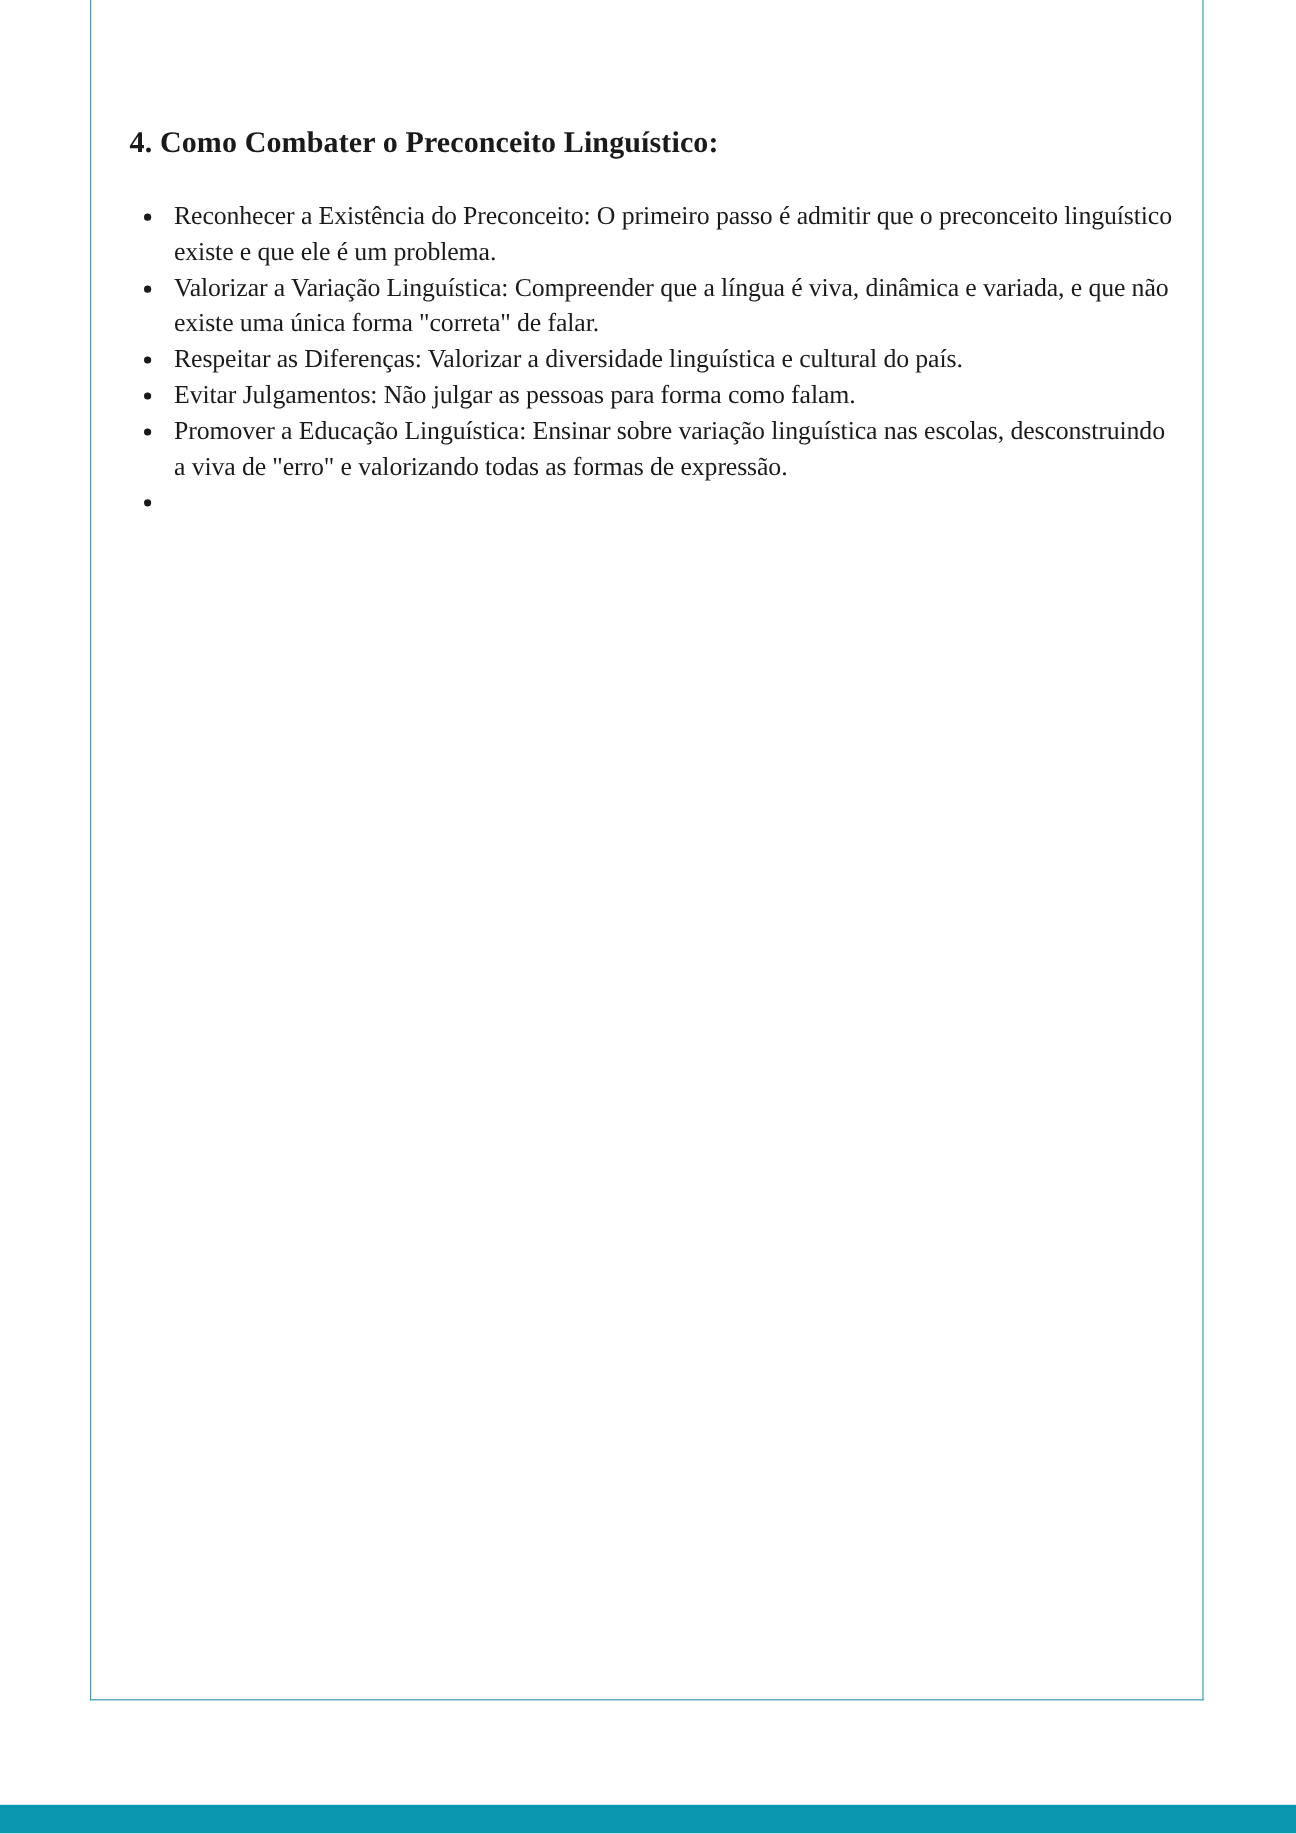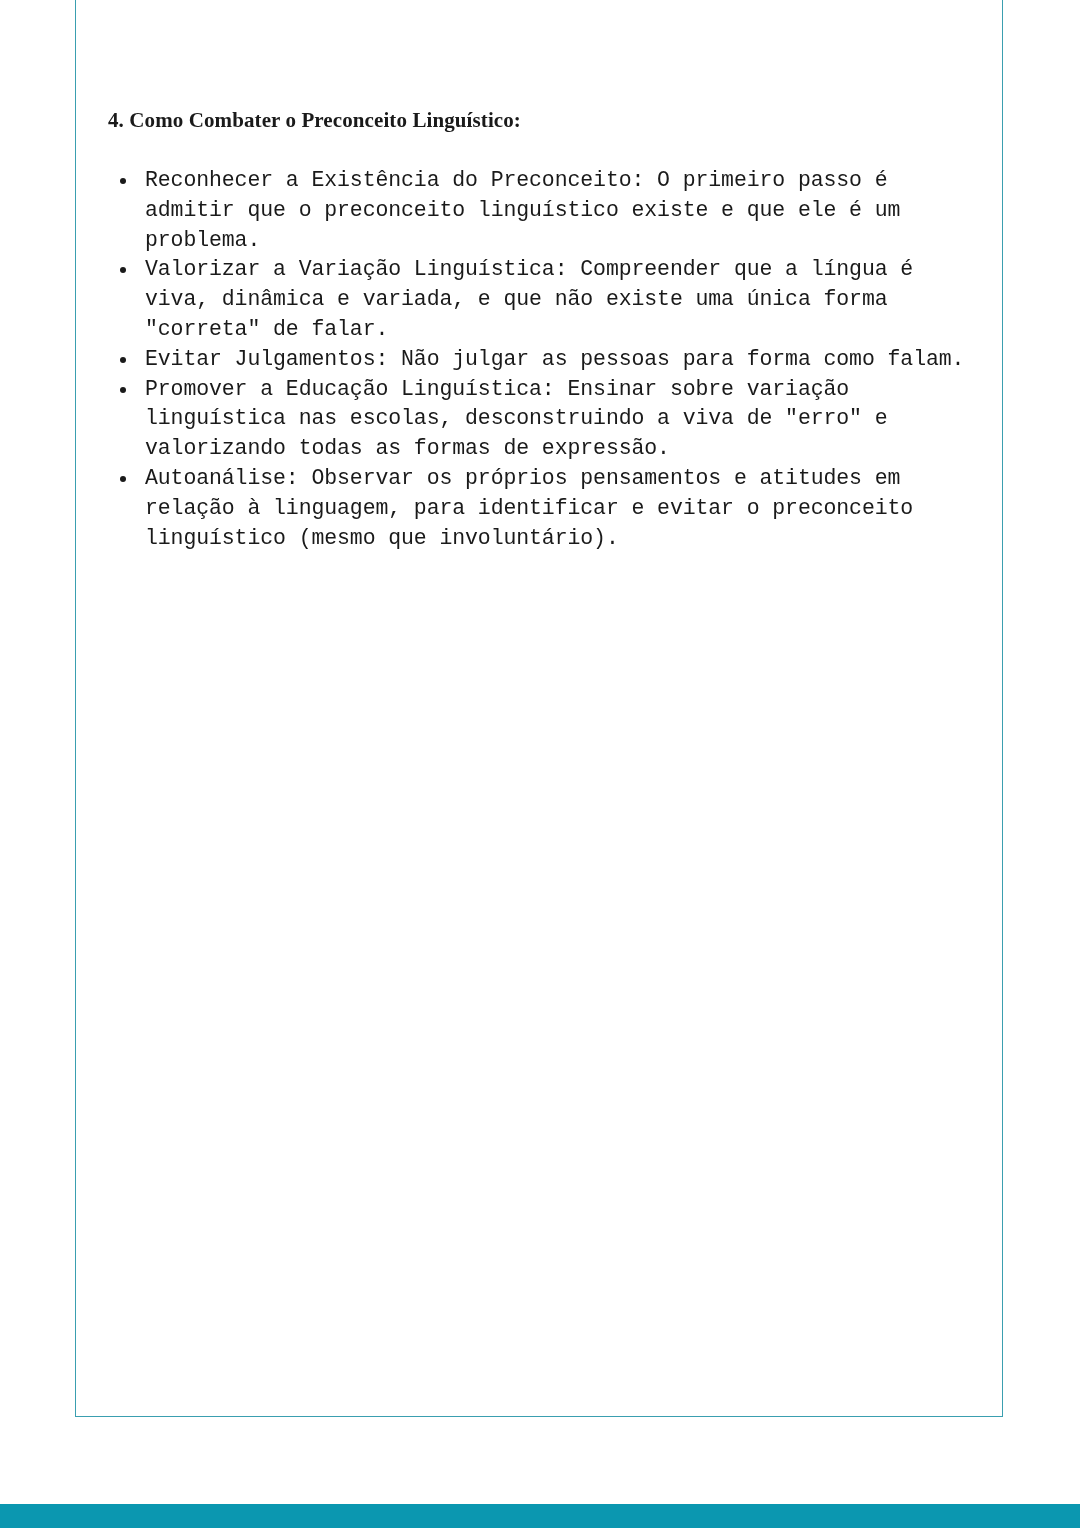--- a/index.html
+++ b/index.html
@@ -23,41 +23,40 @@
       height: 1419px;
       border: 1.5px solid #3a9fb0;
       border-top: none;
       box-sizing: border-box;
     }
     .section-heading {
       position: absolute;
       left: 108px;
       top: 104px;
       margin: 0;
-      font-size: 21px;
+      font-size: 25px;
       font-weight: bold;
       line-height: 32px;
       letter-spacing: 0.1px;
     }
     .bullet-list {
       position: absolute;
       left: 108px;
       top: 166px;
       width: 870px;
       margin: 0;
       padding: 0;
       list-style: none;
     }
     .bullet-item {
       position: relative;
       padding-left: 37px;
       font-size: 21.5px;
       line-height: 29.8px;
       letter-spacing: -0.1px;
-      font-family: Liberation Mono, monospace;
     }
     .bullet-dot {
       position: absolute;
       left: 12px;
       top: 12px;
       width: 6px;
       height: 6px;
       border-radius: 50%;
       background: #1a1a1a;
     }
@@ -81,25 +80,28 @@
   <li class="bullet-item">
     <span class="bullet-dot"></span>
     <span>Reconhecer a Existência do Preconceito: O primeiro passo é admitir que o preconceito linguístico existe e que ele é um problema.</span>
   </li>
   <li class="bullet-item">
     <span class="bullet-dot"></span>
     <span>Valorizar a Variação Linguística: Compreender que a língua é viva, dinâmica e variada, e que não existe uma única forma "correta" de falar.</span>
   </li>
   <li class="bullet-item">
     <span class="bullet-dot"></span>
+    <span>Respeitar as Diferenças: Valorizar a diversidade linguística e cultural do país.</span>
+  </li>
+  <li class="bullet-item">
+    <span class="bullet-dot"></span>
     <span>Evitar Julgamentos: Não julgar as pessoas para forma como falam.</span>
   </li>
   <li class="bullet-item">
     <span class="bullet-dot"></span>
     <span>Promover a Educação Linguística: Ensinar sobre variação linguística nas escolas, desconstruindo a viva de "erro" e valorizando todas as formas de expressão.</span>
   </li>
   <li class="bullet-item">
     <span class="bullet-dot"></span>
-    <span>Autoanálise: Observar os próprios pensamentos e atitudes em relação à linguagem, para identificar e evitar o preconceito linguístico (mesmo que involuntário).</span>
   </li>
 </ul>
 
 <div class="footer-bar"></div>
 
 </body></html>

